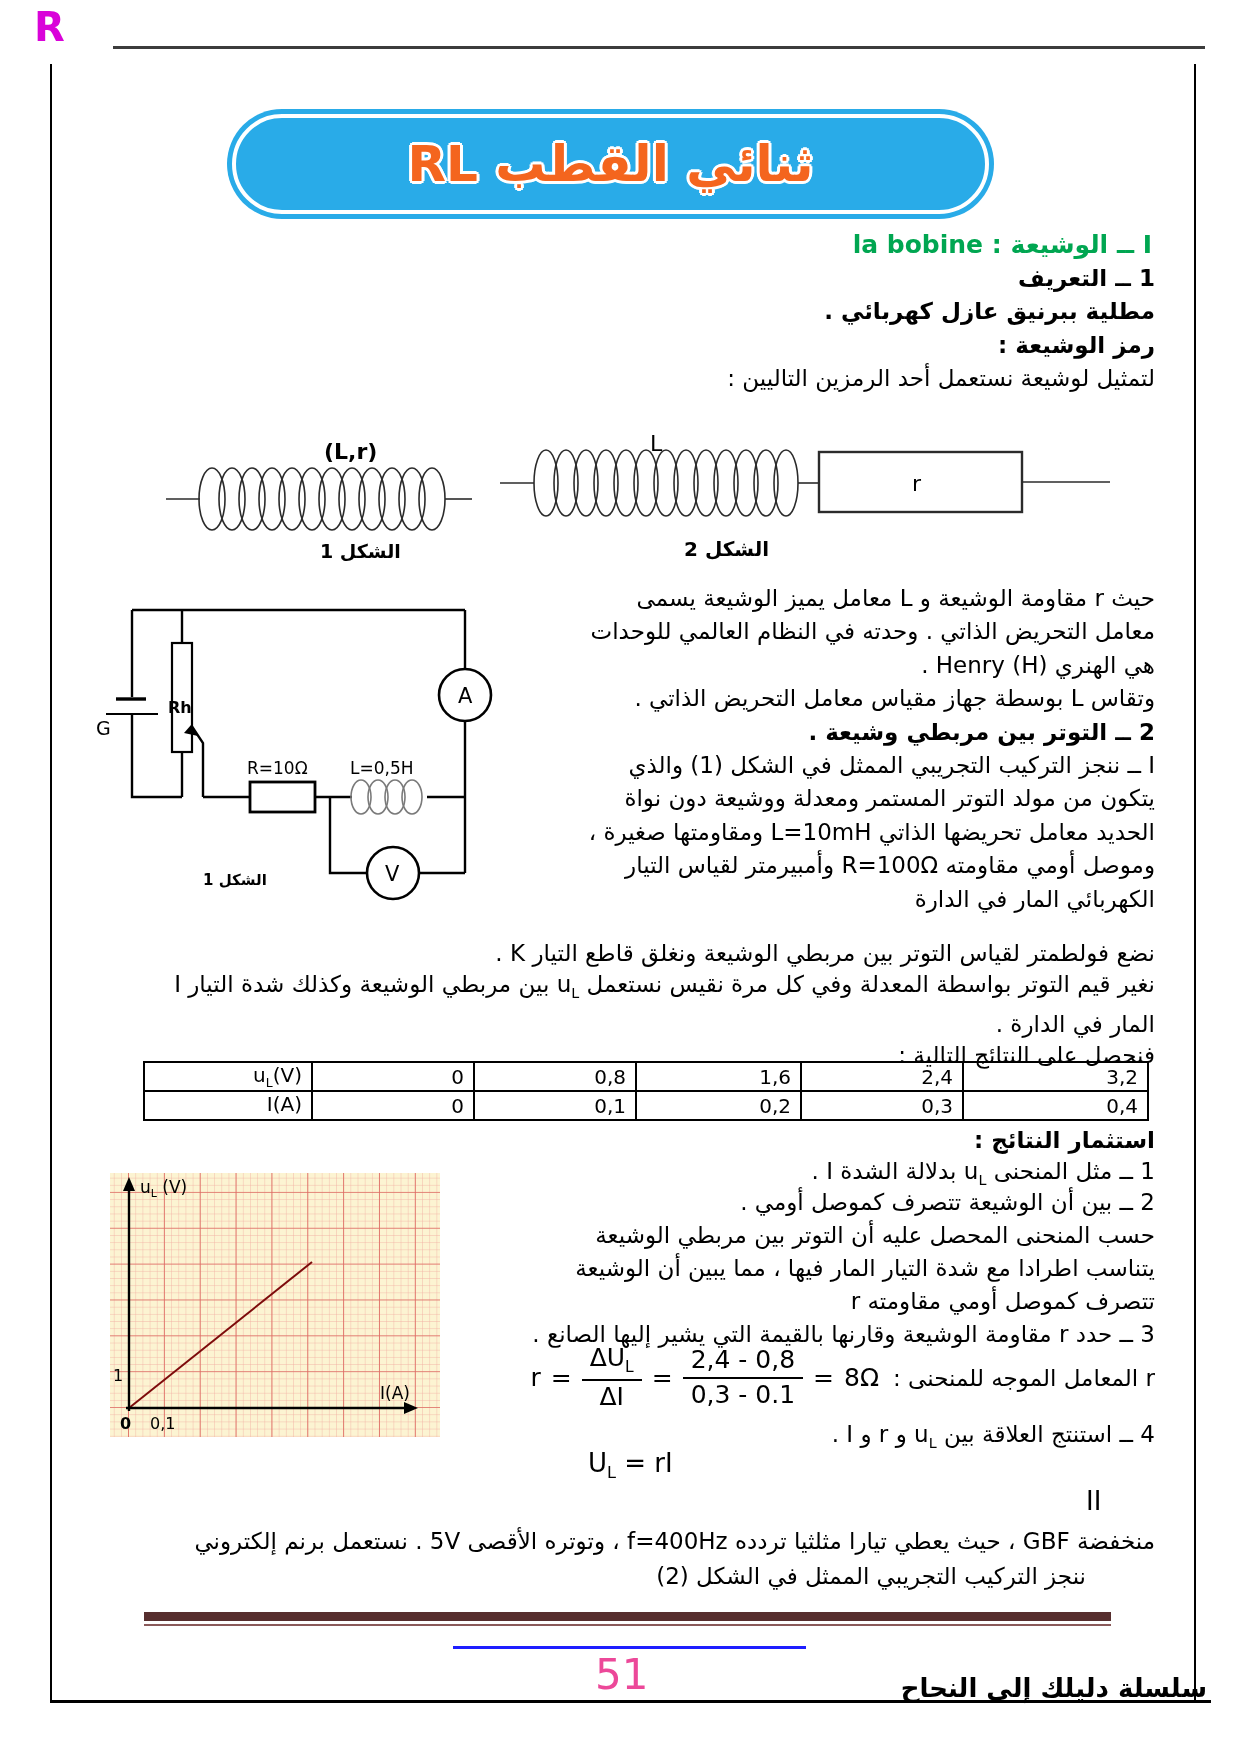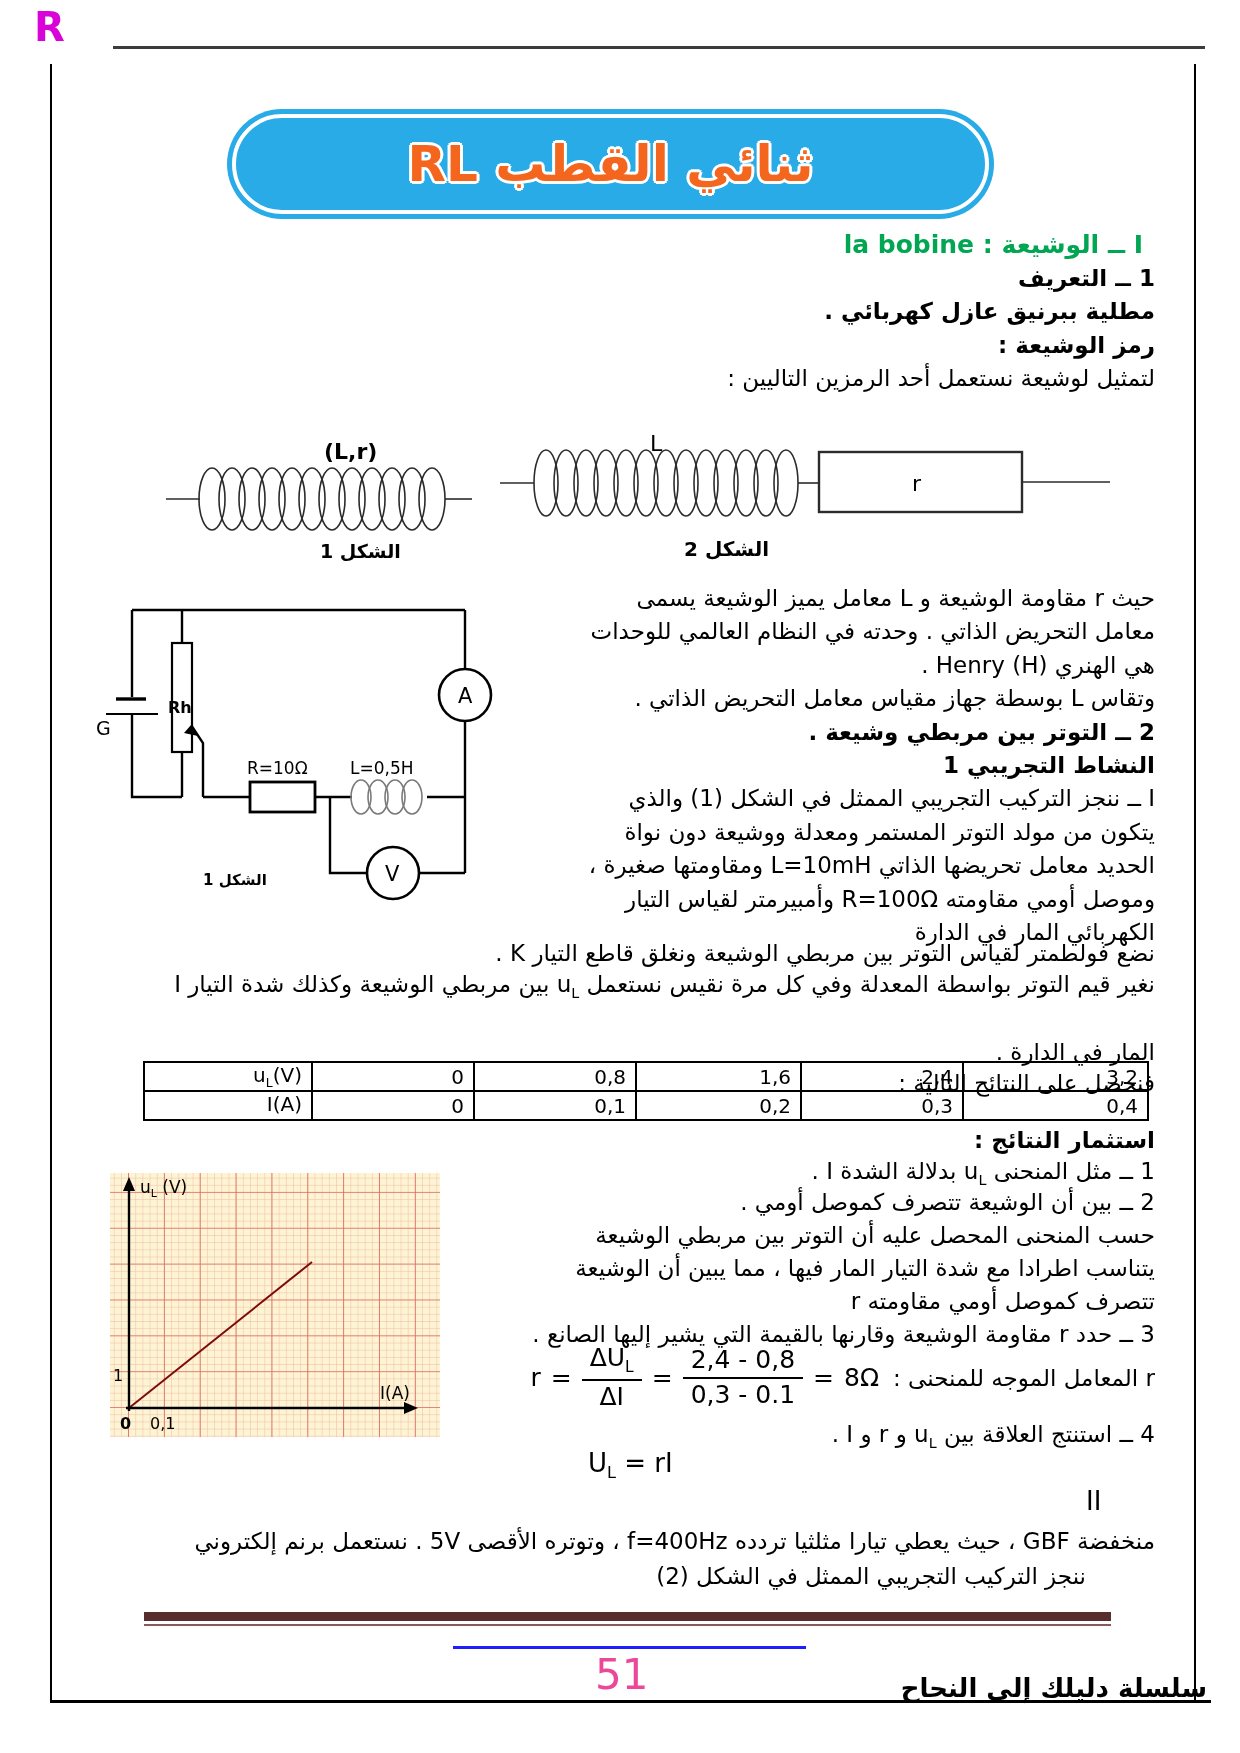--- a/index.html
+++ b/index.html
@@ -44,21 +44,21 @@
   <div class="abs blackline" style="left:50px;top:64px;width:2px;height:1639px;"></div>
   <div class="abs blackline" style="left:1194px;top:64px;width:2px;height:1639px;"></div>
   <div class="abs blackline" style="left:50px;top:1700px;width:1161px;height:3px;"></div>
 
   <div class="abs banner-outer" style="left:227px;top:109px;width:767px;height:110px;">
     <div class="banner-inner">
       <span class="banner-title">ثنائي القطب RL</span>
     </div>
   </div>
 
-  <div class="abs ar h-green" style="right:97px;top:230px;">I ــ الوشيعة : la bobine</div>
+  <div class="abs ar h-green" style="right:88px;top:230px;">I ــ الوشيعة : la bobine</div>
 
   <div class="abs ar" style="right:85px;top:262px;width:1020px;">
     <div class="line bold">1 ــ التعريف</div>
     <div class="line bold">مطلية ببرنيق عازل كهربائي .</div>
     <div class="line bold">رمز الوشيعة :</div>
     <div class="line">لتمثيل لوشيعة نستعمل أحد الرمزين التاليين :</div>
   </div>
 
   <svg class="abs" style="left:100px;top:425px;" width="1040" height="150" viewBox="0 0 1040 150">
 
@@ -146,36 +146,35 @@
     <text x="280" y="179" font-size="17">L=0,5H</text>
     <text x="133" y="290" font-size="15" font-weight="700">الشكل 1</text>
   </svg>
 
   <div class="abs ar" style="right:85px;top:582px;width:665px;">
     <div class="line">حيث r مقاومة الوشيعة و L معامل يميز الوشيعة يسمى</div>
     <div class="line">معامل التحريض الذاتي . وحدته في النظام العالمي للوحدات</div>
     <div class="line">هي الهنري Henry (H) .</div>
     <div class="line">وتقاس L بوسطة جهاز مقياس معامل التحريض الذاتي .</div>
     <div class="line bold">2 ــ التوتر بين مربطي وشيعة .</div>
-    <div class="line bold">النشاط التجريبي 1</div>
     <div class="line">I ــ ننجز التركيب التجريبي الممثل في الشكل (1) والذي</div>
     <div class="line">يتكون من مولد التوتر المستمر ومعدلة ووشيعة دون نواة</div>
     <div class="line">الحديد معامل تحريضها الذاتي L=10mH ومقاومتها صغيرة ،</div>
     <div class="line">وموصل أومي مقاومته R=100Ω وأمبيرمتر لقياس التيار</div>
     <div class="line">الكهربائي المار في الدارة</div>
   </div>
 
   <div class="abs ar" style="right:85px;top:938px;width:1060px;">
     <div class="line" style="line-height:31px;">نضع فولطمتر لقياس التوتر بين مربطي الوشيعة ونغلق قاطع التيار K .</div>
     <div class="line" style="line-height:31px;">
       <span>نغير قيم التوتر بواسطة المعدلة وفي كل مرة نقيس نستعمل</span>
       <span class="ltrspan"><span>u</span><sub>L</sub></span>
       <span>بين مربطي الوشيعة وكذلك شدة التيار I</span>
     </div>
-    <div class="line" style="line-height:31px;margin-top:28px;">المار في الدارة .</div>
+    <div class="line" style="line-height:31px;">المار في الدارة .</div>
     <div class="line" style="line-height:31px;">فنحصل على النتائج التالية :</div>
   </div>
 
   <table class="data abs" style="left:143px;top:1061px;">
     <tbody>
         <tr>
       <td class="lbl" style="width:148px;"><span>u</span><sub>L</sub><span>(V)</span></td>
       <td style="width:142px;">0</td>
       <td style="width:142px;">0,8</td>
       <td style="width:145px;">1,6</td>

